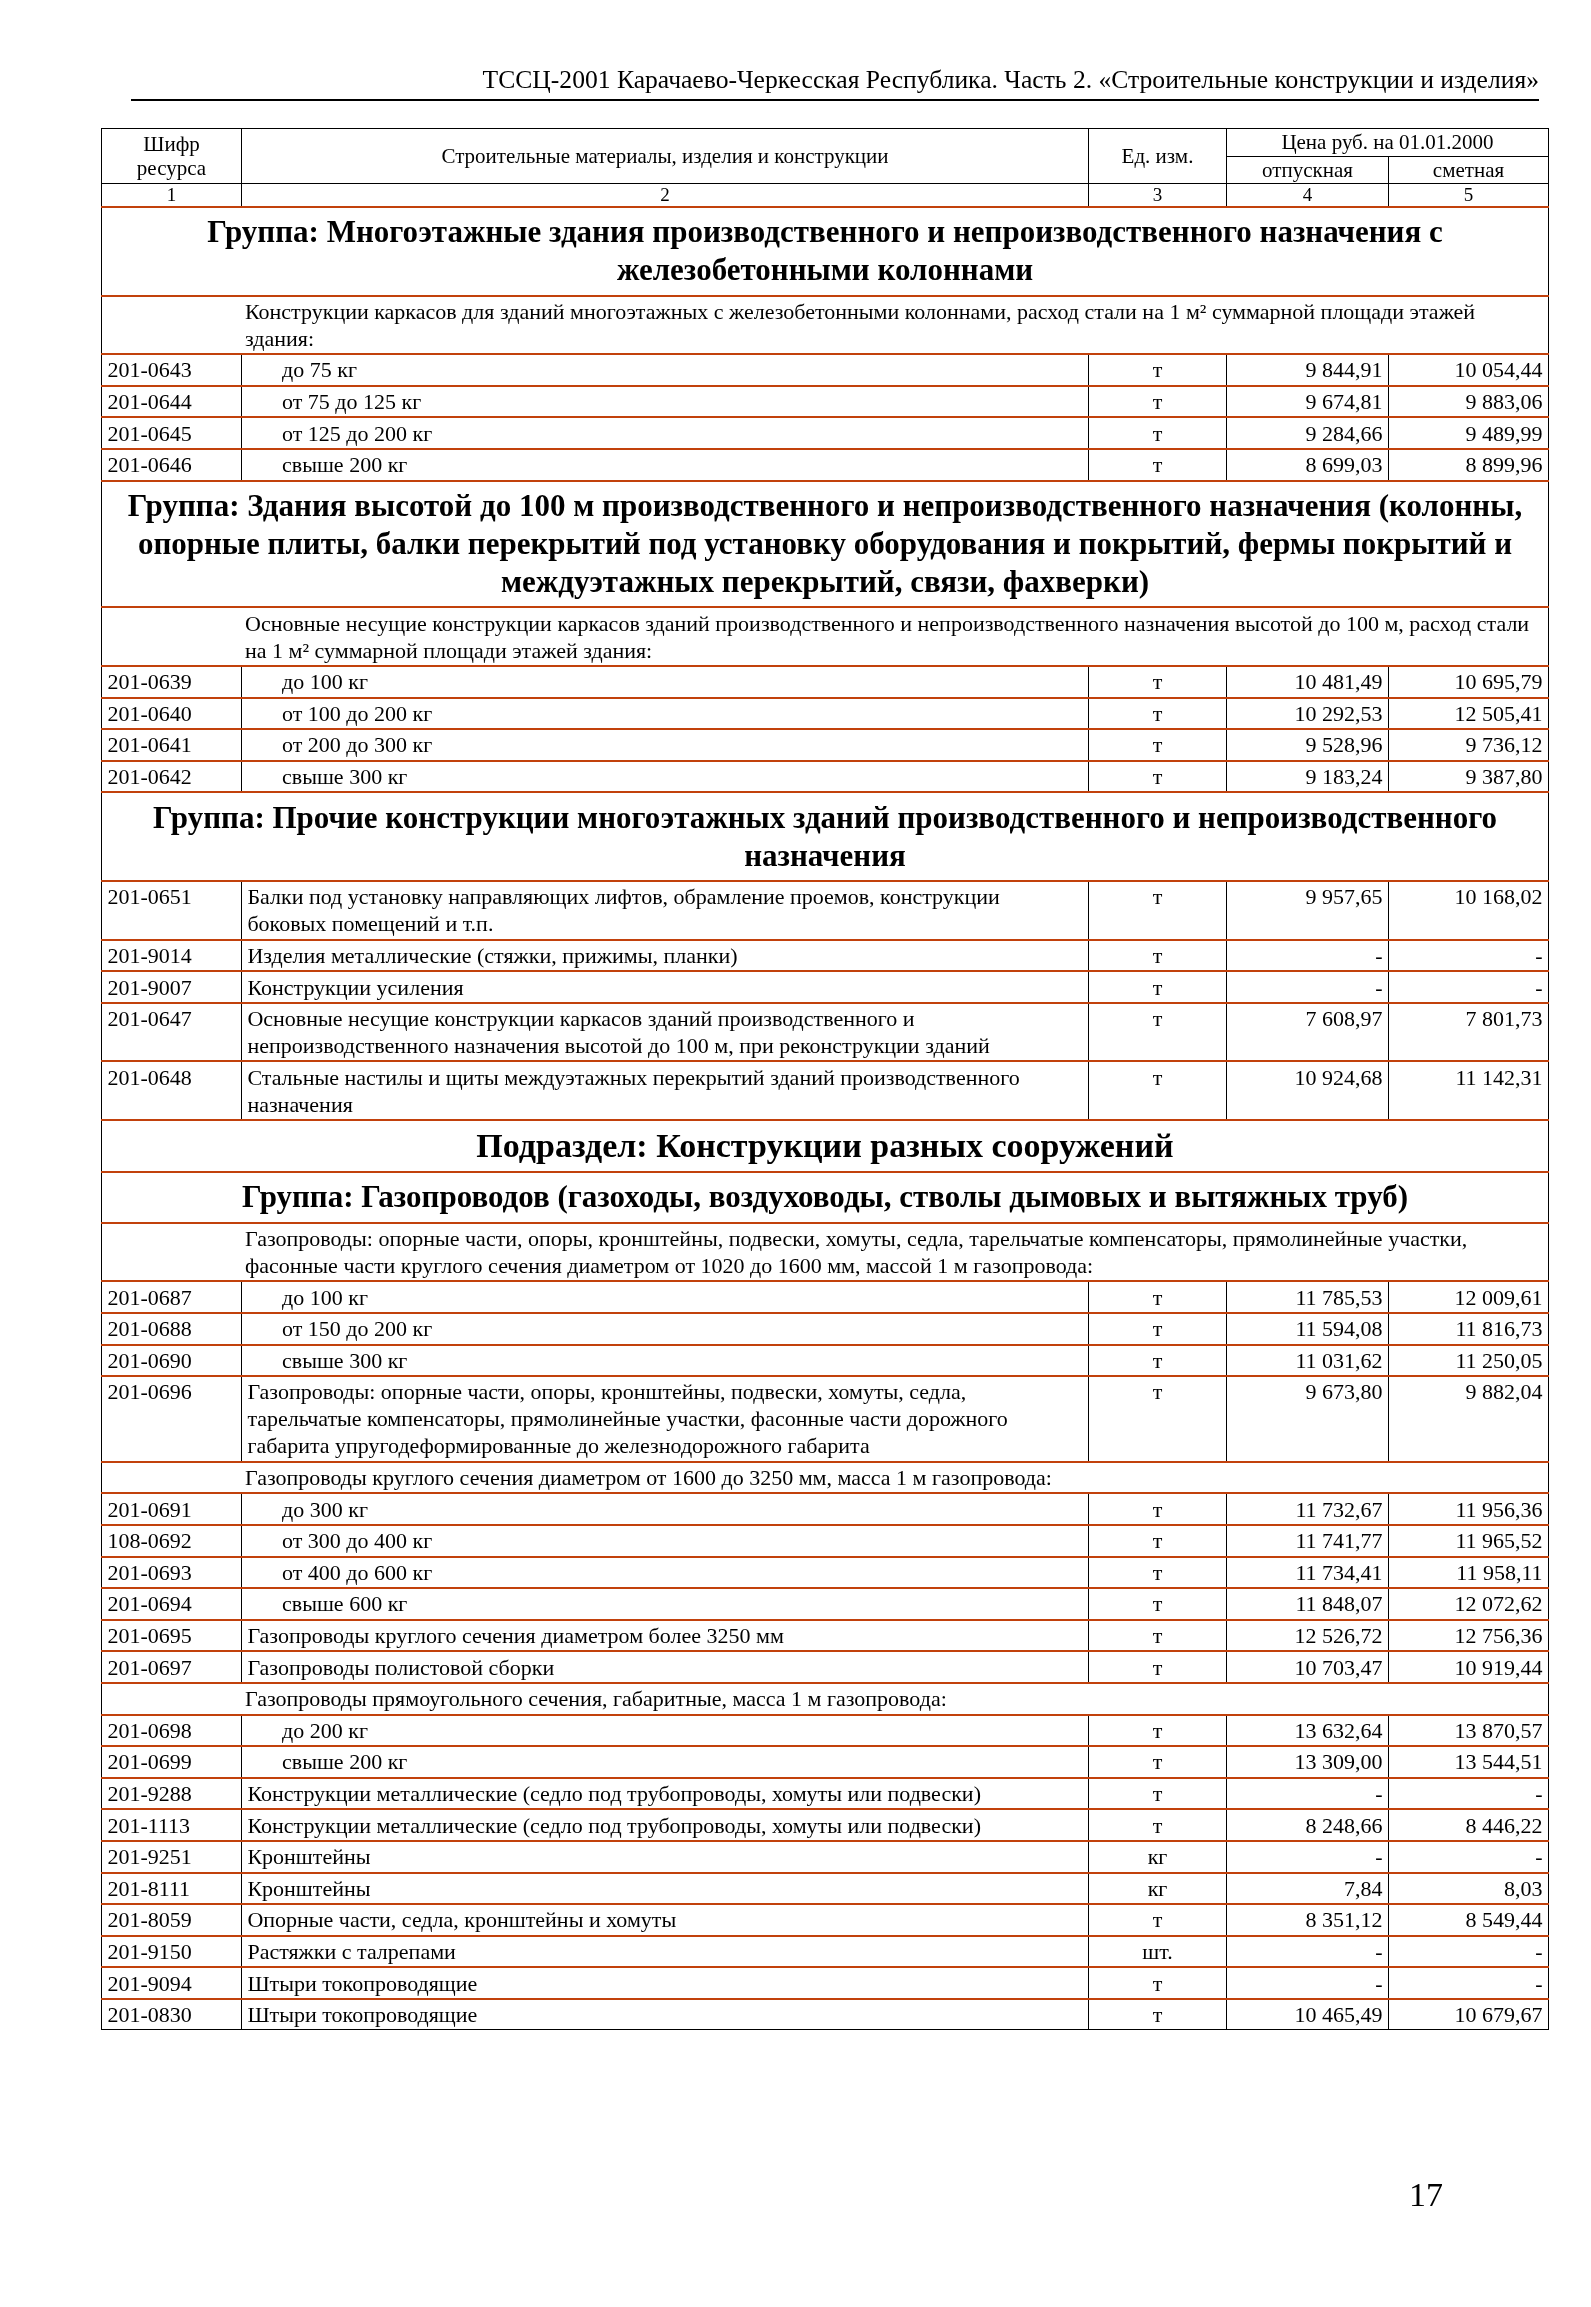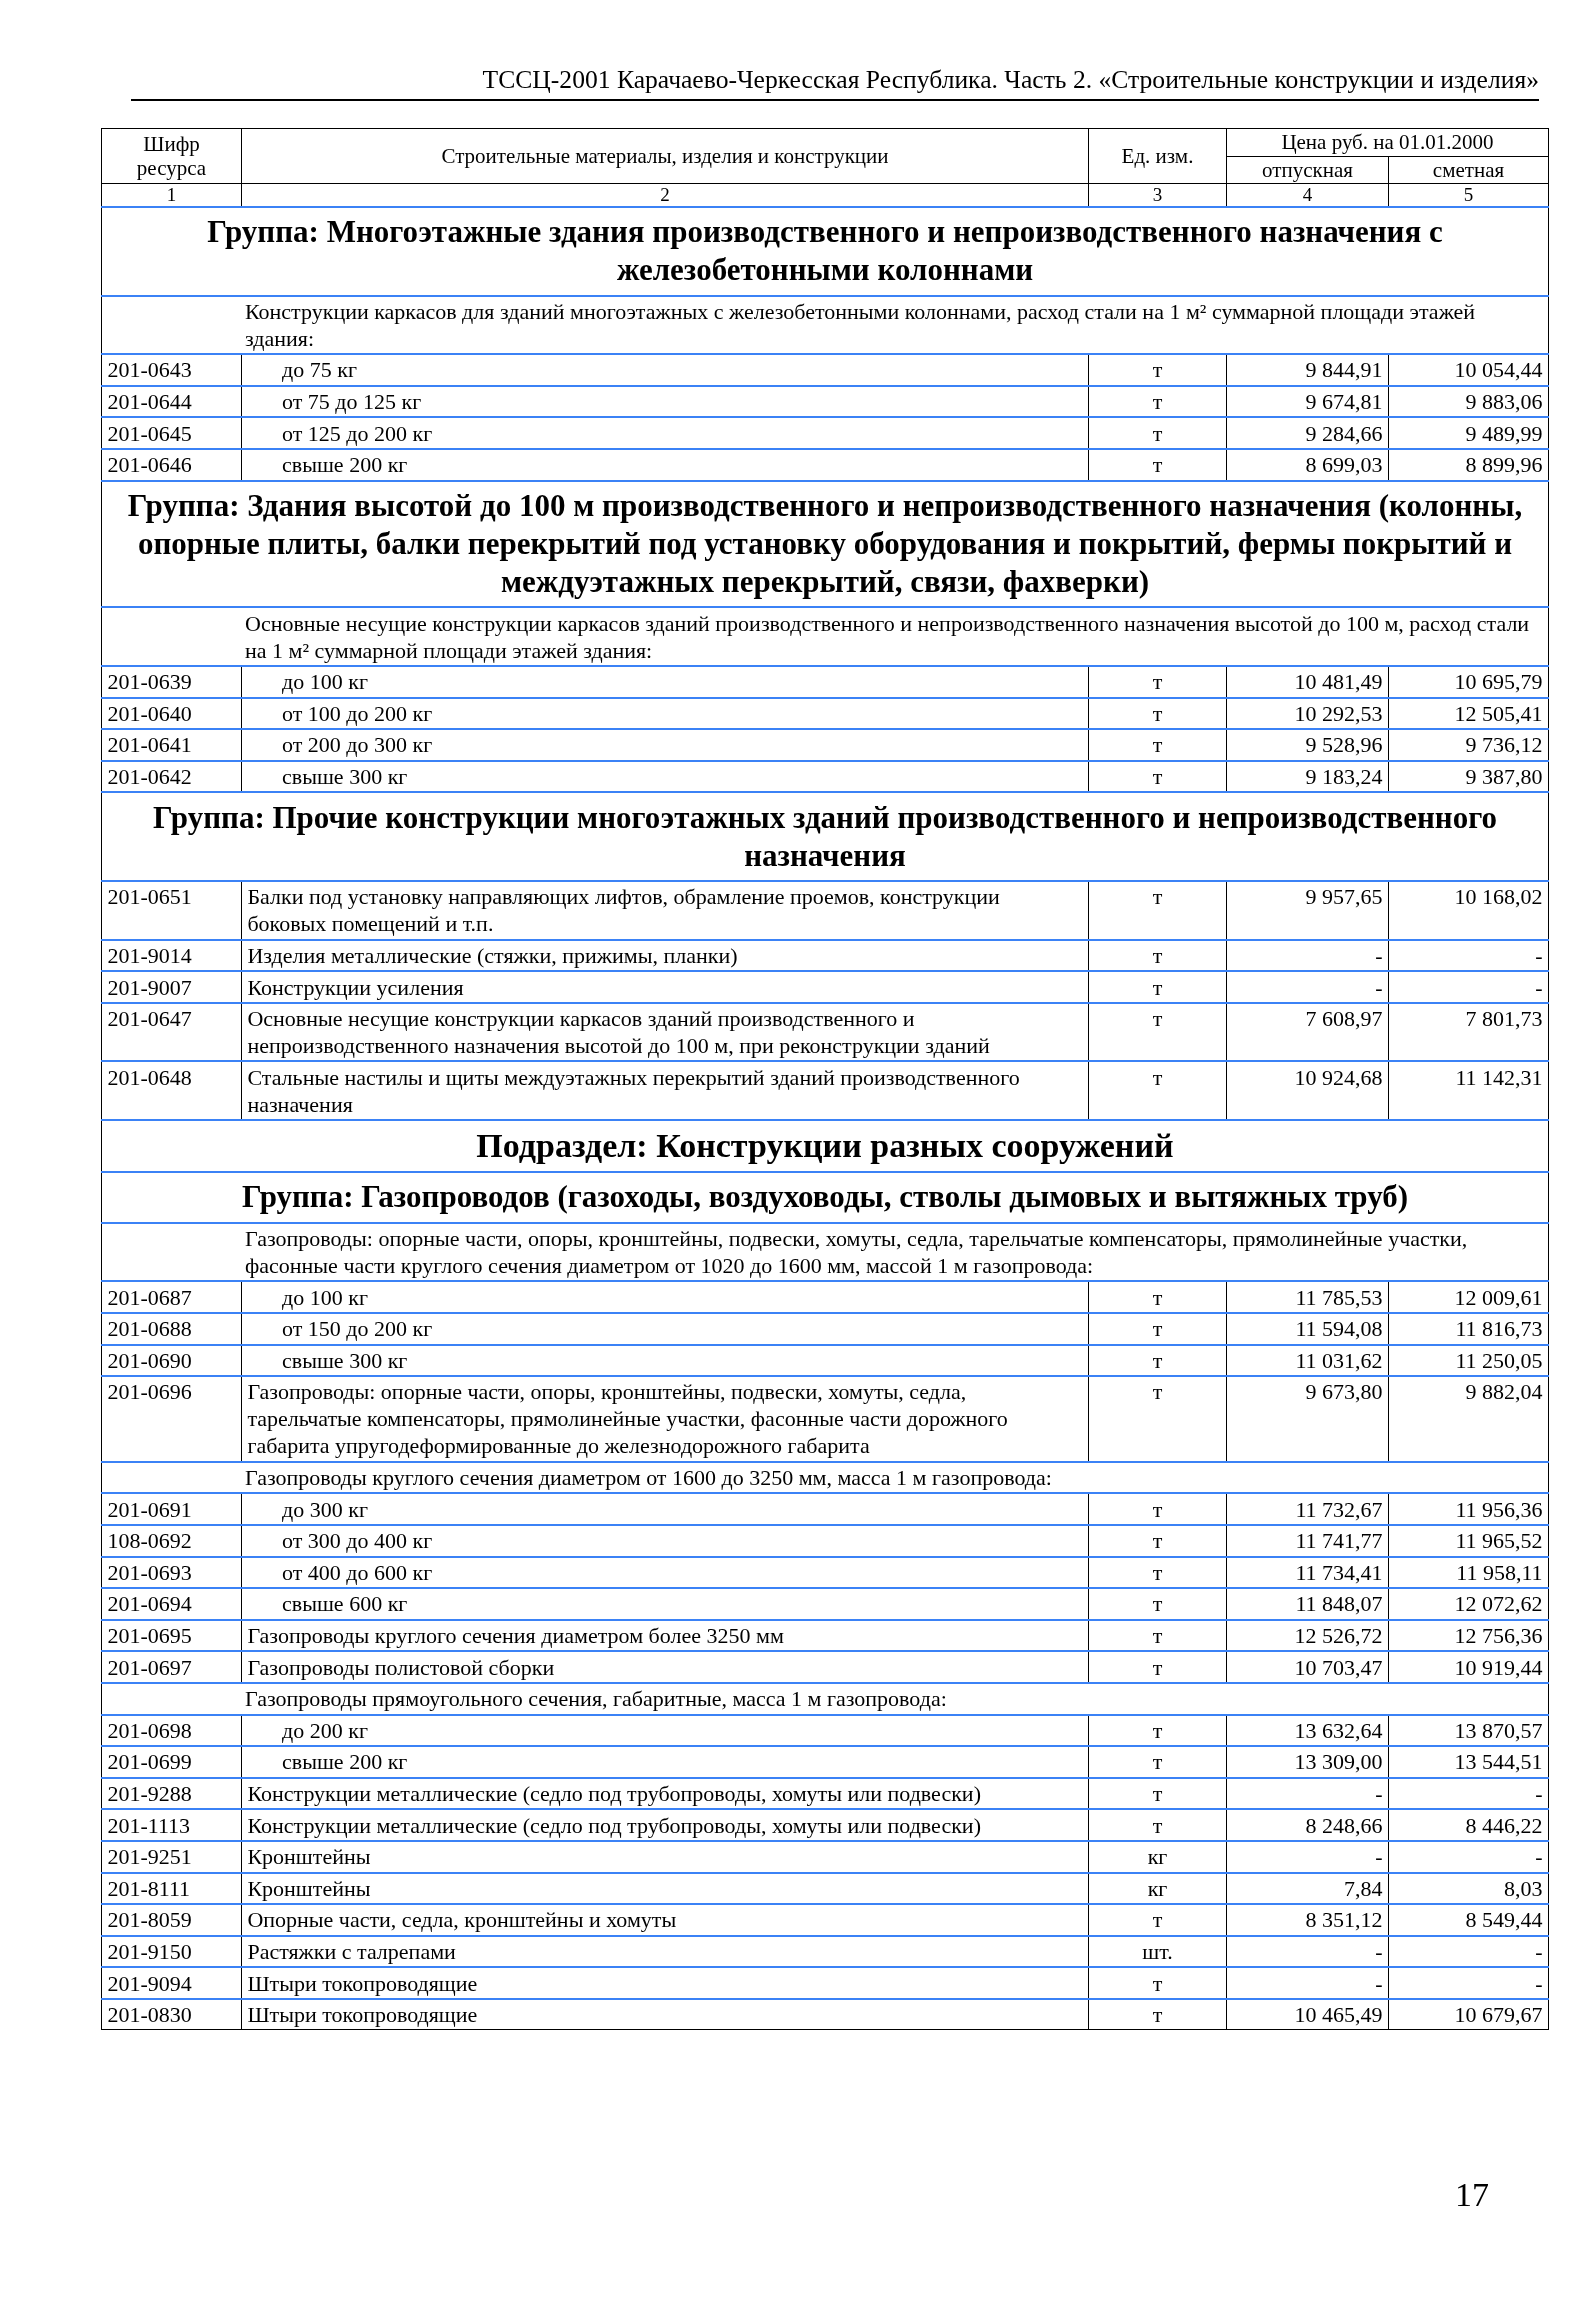--- a/index.html
+++ b/index.html
@@ -15,21 +15,21 @@
     }
     .price-table {
       position: absolute; left: 101px; top: 128px; width: 1447px;
       border-collapse: collapse; table-layout: fixed;
       font-size: 22px; line-height: 27px;
     }
     .price-table td, .price-table th {
       border: 1.3px solid #000; padding: 1.3px 5.4px; vertical-align: top;
       font-weight: normal;
     }
-    .price-table tbody tr { border-top: 2px solid #3b82f6; }
+    .price-table tbody tr { border-top: 2px solid #c2410c; }
     col.c1 { width: 140px; }
     col.c2 { width: 847px; }
     col.c3 { width: 138px; }
     col.c4 { width: 162px; }
     col.c5 { width: 160px; }
     th.hdr { font-size: 21px; line-height: 24px; text-align: center; vertical-align: middle; }
     tr.colnums td { text-align: center; font-size: 19px; line-height: 21.6px; padding: 0 2.7px; }
     td.group-title {
       font-weight: bold; font-size: 31px; line-height: 38px; text-align: center;
       padding: 5.4px 6.7px;
@@ -37,21 +37,21 @@
     td.subsection-title {
       font-weight: bold; font-size: 34px; line-height: 42px; text-align: center;
       padding: 4px 6.7px;
     }
     td.note { padding-left: 143px; }
     td.code { white-space: nowrap; }
     td.desc.indent { padding-left: 40px; }
     td.unit { text-align: center; }
     td.num { text-align: right; white-space: nowrap; }
     .page-number {
-      position: absolute; left: 1455px; top: 2176px; font-size: 34px;
+      position: absolute; left: 1409px; top: 2176px; font-size: 34px;
     }
   </style>
 </head>
 <body>
 
 <div class="page-header">ТССЦ-2001 Карачаево-Черкесская Республика. Часть 2. «Строительные конструкции и изделия»</div>
 
 <table class="price-table">
   <colgroup>
     <col class="c1">

